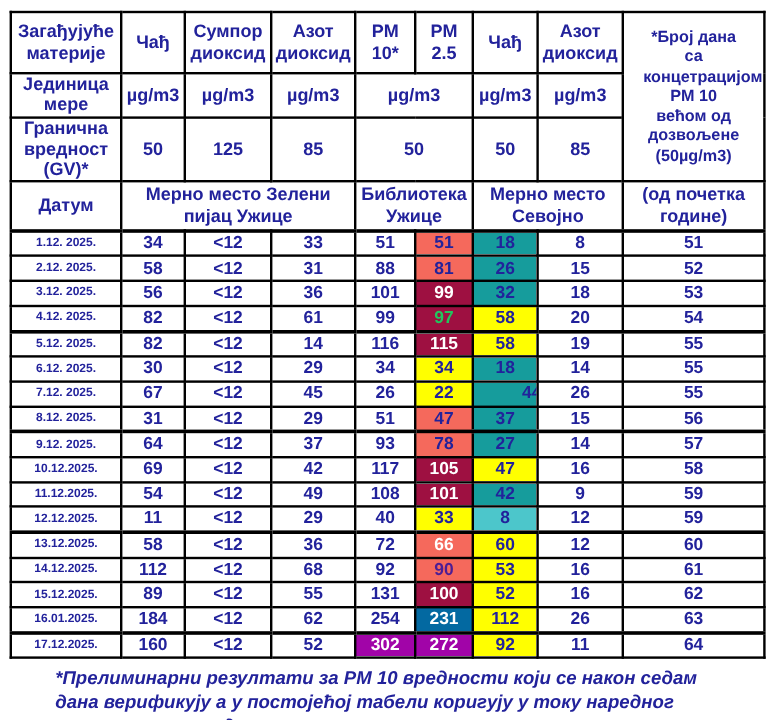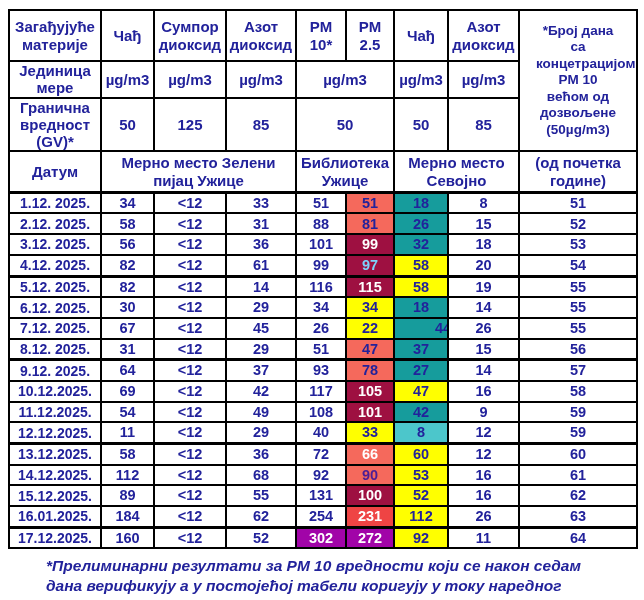--- a/index.html
+++ b/index.html
@@ -37,21 +37,21 @@
   thead th.note-cell {
     font-size: 13.5px;
     line-height: 1.22;
     padding: 2px 16px;
   }
   tbody td {
     height: 18.7px;
     font-size: 14.5px;
     line-height: 1.0;
   }
-  tbody td.date { font-size: 14px; }
+  tbody td.date { font-size: 10px; }
   tbody tr:nth-child(4n) td { border-bottom-width: 3px; }
   thead tr.r4 th { border-bottom-width: 3px; }
   .footnote {
     margin: 7px 26px 0 38px;
     color: #22229b;
     font-size: 15.5px;
     font-style: italic;
     font-weight: 700;
     line-height: 1.28;
     max-width: 560px;
@@ -145,21 +145,21 @@
           <td style="background: rgb(22, 156, 156);">32</td>
           <td>18</td>
           <td>53</td>
         </tr>
         <tr>
           <td class="date">4.12. 2025.</td>
           <td>82</td>
           <td>&lt;12</td>
           <td>61</td>
           <td>99</td>
-          <td style="background: rgb(158, 16, 65); color: #7dd3fc;">97</td>
+          <td style="background: rgb(158, 16, 65); color: #22c55e;">97</td>
           <td style="background: rgb(255, 255, 0);">58</td>
           <td>20</td>
           <td>54</td>
         </tr>
         <tr>
           <td class="date">5.12. 2025.</td>
           <td>82</td>
           <td>&lt;12</td>
           <td>14</td>
           <td>116</td>
@@ -277,21 +277,21 @@
           <td style="background: rgb(255, 255, 0);">52</td>
           <td>16</td>
           <td>62</td>
         </tr>
         <tr>
           <td class="date">16.01.2025.</td>
           <td>184</td>
           <td>&lt;12</td>
           <td>62</td>
           <td>254</td>
-          <td style="background: #ef4444; color: rgb(255, 255, 255);">231</td>
+          <td style="background: #0369a1; color: rgb(255, 255, 255);">231</td>
           <td style="background: rgb(255, 255, 0);">112</td>
           <td>26</td>
           <td>63</td>
         </tr>
         <tr>
           <td class="date">17.12.2025.</td>
           <td>160</td>
           <td>&lt;12</td>
           <td>52</td>
           <td style="background: rgb(161, 4, 168); color: rgb(255, 255, 255);">302</td>

